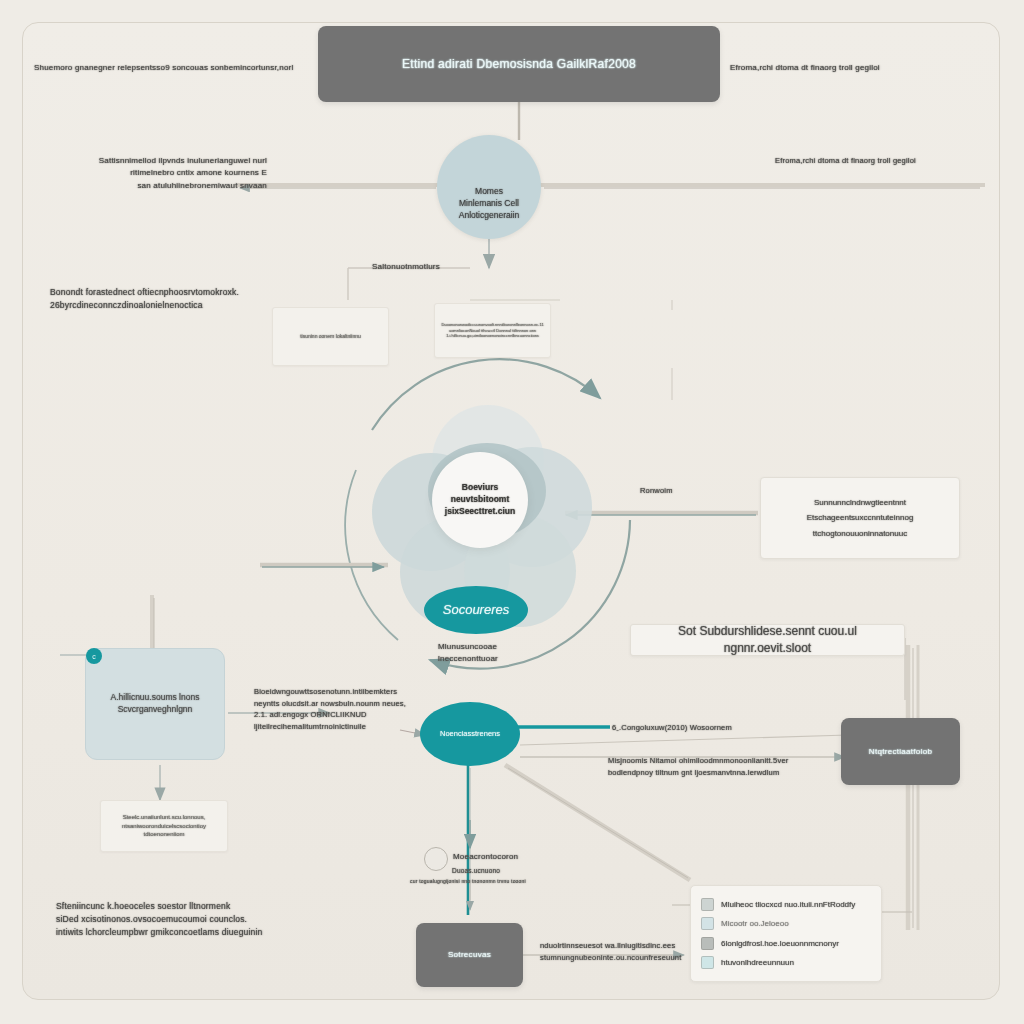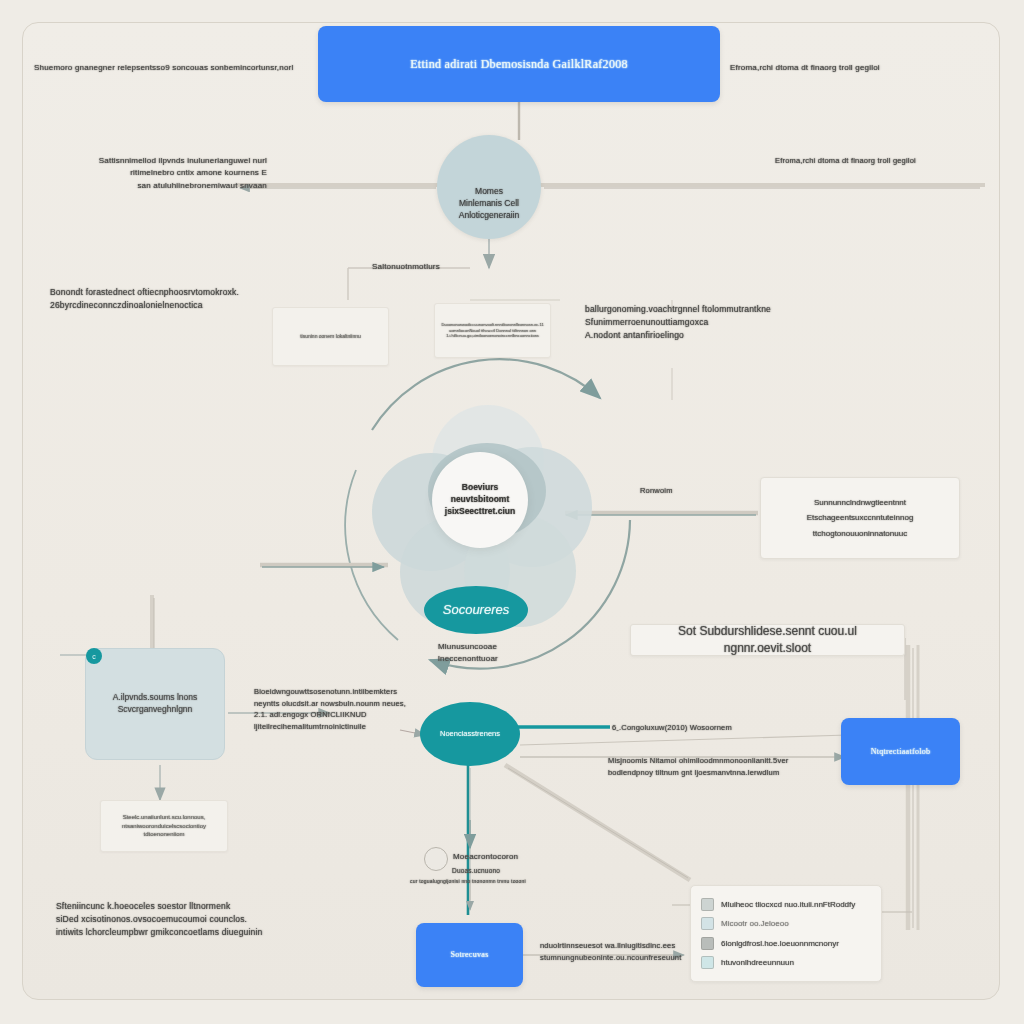--- a/index.html
+++ b/index.html
@@ -40,24 +40,23 @@
   .node {
     position: absolute;
     box-sizing: border-box;
     display: flex;
     align-items: center;
     justify-content: center;
     text-align: center;
     border-radius: 8px;
   }
   .teal {
-    background: #3b82f6;
+    background: #737373;
     color: #eaf7f8;
     box-shadow: 0 2px 5px rgba(80,80,78,0.14);
-    font-family: Liberation Serif, serif;
   }
   .teal .lbl {
     filter: blur(0.5px);
     text-shadow: 0 0 1.4px rgba(255,255,255,0.85), 0.7px 0 1.6px rgba(210,240,242,0.6), -0.7px 0 1.6px rgba(210,240,242,0.55);
     letter-spacing: 0.3px;
   }
   .card {
     background: #f5f3ef;
     border: 1px solid #e2ded6;
     color: #4e4e4c;
@@ -266,23 +265,20 @@
 ritimelnebro cntix amone kournens E
 san atuluhiinebronemiwaut snvaan</div>
 
   <div class="blurtext" style="left:775px; top:155px; width:200px; font-size:7.5px;">Efroma,rchi dtoma dt finaorg troll gegiloi</div>
 
   <div class="blurtext" style="left:372px; top:261px; width:150px; font-size:8px;">Saltonuotnmotlurs</div>
 
   <div class="blurtext" style="left:50px; top:286px; width:230px; font-size:8.5px; white-space:pre-line;">Bonondt forastednect oftiecnphoosrvtomokroxk.
 26byrcdineconnczdinoalonielnenoctica</div>
 
-  <div class="blurtext" style="left:585px; top:303px; width:230px; font-size:8.5px; white-space:pre-line;">ballurgonoming.voachtrgnnel ftolommutrantkne
-Sfunimmerroenunouttiamgoxca
-A.nodont antanfirioelingo</div>
 
   <div class="node card-faint" style="left:272px; top:307px; width:117px; height:59px; border-radius:3px;">
     <span class="lbl blurlbl" style="font-size:5px;">tisuninn oonern lokaltniinnu</span>
   </div>
 
   <div class="node card-faint" style="left:434px; top:303px; width:117px; height:55px; border-radius:3px;">
     <span class="lbl blurlbl" style="font-size:4px; white-space:pre-line;">Duoononunwodiccuunonvoolt.nnniiburonnlleonnosn.ec.11
 uomnlioconNouol tthcw.ctl Donnnul tiiltnnnon onn
 1.i.hillicnuu.go,uimiloonoenonoinccnnlbncuonnciions</span>
   </div>
@@ -306,21 +302,21 @@
     <span class="lbl blurlbl" style="font-size:13px; color:#e8f8f9; text-shadow:0 0 1.2px rgba(255,255,255,.8);font-style:italic;">Socoureres</span>
   </div>
 
   <div class="blurtext" style="left:438px; top:641px; width:160px; font-size:8px; white-space:pre-line;">Mlunusuncooae
 lneccenonttuoar</div>
 
   <div class="blurtext" style="left:640px; top:485px; width:110px; font-size:7.5px;">Ronwoim</div>
 
 
   <div class="node slab" style="left:85px; top:648px; width:140px; height:112px;">
-    <span class="lbl blurlbl" style="font-size:8.5px; white-space:pre-line;">A.ilpvnds.soums lnons
+    <span class="lbl blurlbl" style="font-size:8.5px; white-space:pre-line;">A.hillicnuu.soums lnons
 Scvcrganveghnlgnn</span>
   </div>
   <div class="badge" style="left:86px; top:648px; width:16px; height:16px;">
     <span>c</span>
   </div>
 
   <div class="node card-faint" style="left:100px; top:800px; width:128px; height:52px; border-radius:3px;">
     <span class="lbl blurlbl" style="font-size:6px; white-space:pre-line;">Steelc.unaiiunlunt.scu.lonnous,
 ntsaniwooronduicelscsociontioy
 tdtoenoneniiom</span>

